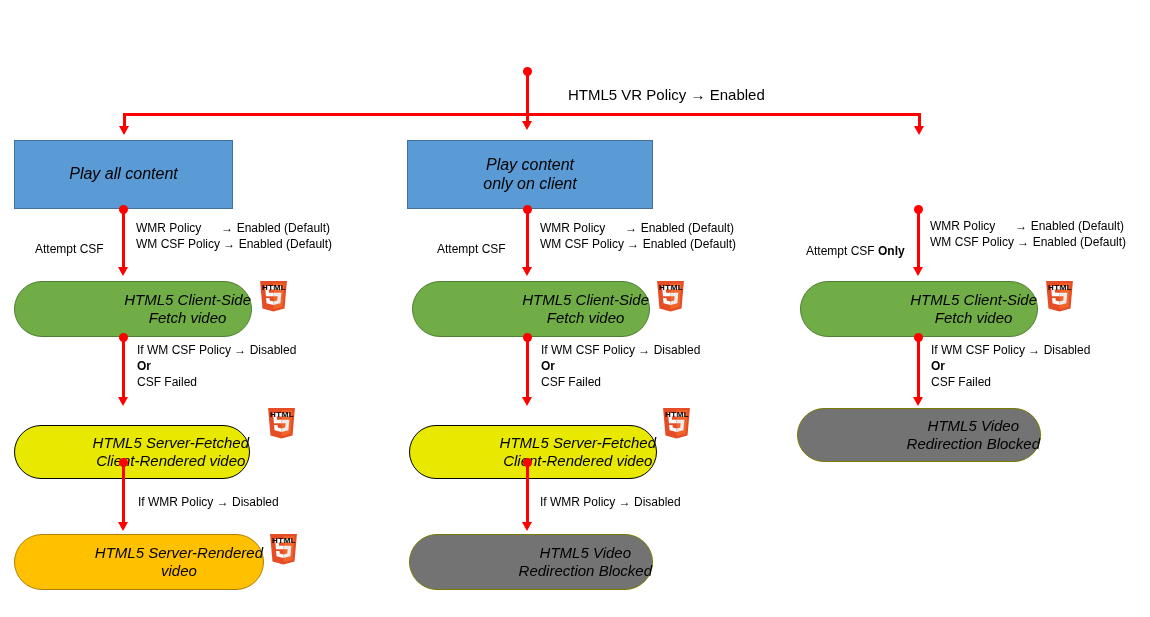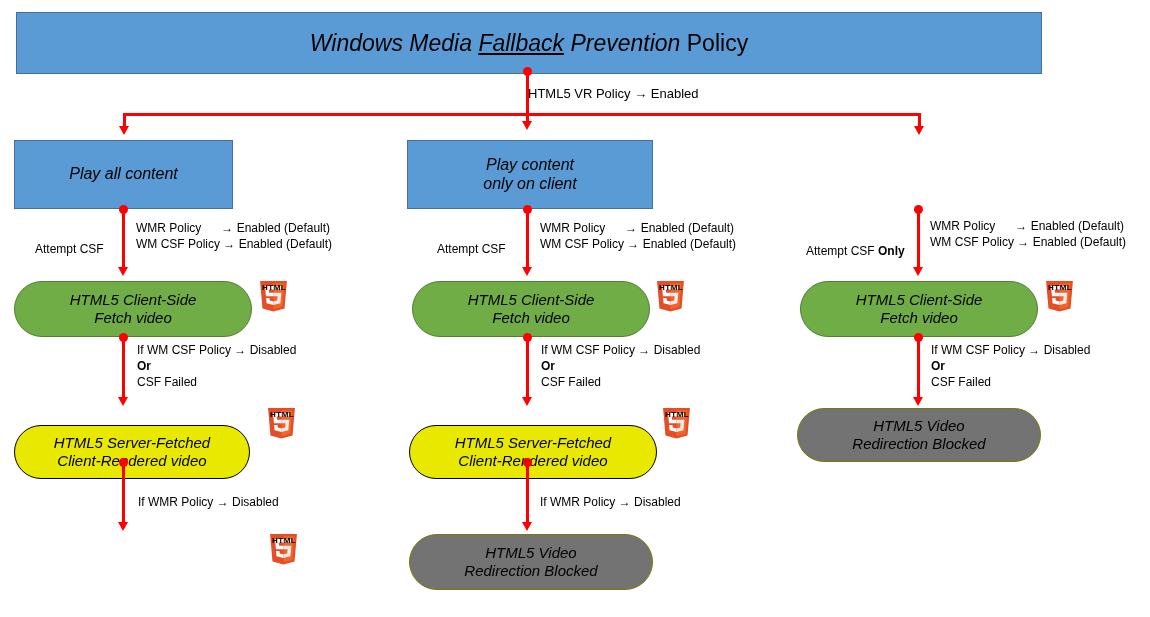--- a/index.html
+++ b/index.html
@@ -6,21 +6,21 @@
   body{font-family:"Liberation Sans","DejaVu Sans",sans-serif;}
   #canvas{position:relative;width:1150px;height:617px;background:#fff;overflow:hidden;}
 
   .node{position:absolute;box-sizing:border-box;display:flex;align-items:center;
         justify-content:center;text-align:center;line-height:1.18;
         font-style:italic;color:#000;}
 
   .box-blue{background:#5b9bd5;border:1px solid #41719c;}
   .title-box{background:#5b9bd5;border:1px solid #41719c;}
 
-  .ell{border-radius:999px;}
+  .ell{border-radius:999px;justify-content:flex-end;}
   .ell-green{background:#70ad47;border:1px solid #507e32;}
   .ell-yellow{background:#e8e800;border:1px solid #000000;margin-top:17px;}
   .ell-orange{background:#ffc000;border:1px solid #b07f00;}
   .ell-red{background:#737373;border:1px solid #7a7a00;}
 
   .lbl{position:absolute;font-style:normal;color:#000;white-space:pre;line-height:1.32;}
   .lbl b{font-weight:bold;text-align:right;}
 
   .vline{position:absolute;background:#ff0000;width:3px;}
   .hline{position:absolute;background:#ff0000;height:3px;}
@@ -29,30 +29,25 @@
          border-right:5.5px solid transparent;border-top:9px solid #ff0000;}
 
   .html5{position:absolute;width:27px;height:38px;}
   .legend{position:absolute;font-style:normal;color:#000;line-height:1.44;white-space:pre-line;}
 </style>
 </head>
 <body>
 
 <div id="canvas">
 
-  <div class="title-box" style="position:absolute;left:16px;top:12px;width:1024px;height:60px;display:flex;align-items:center;justify-content:center;">
-    <span style="font-size:23px;color:#000;">
-      <i>Windows Media </i><i style="text-decoration:underline;">Fallback</i><i> Prevention </i><span style="font-style:normal;">Policy</span>
-    </span>
-  </div>
 
   <div class="dot" style="left:523px;top:67px;"></div>
   <div class="vline" style="left:526px;top:71px;height:52px;"></div>
   <div class="arrow" style="left:522px;top:121px;"></div>
-  <div class="lbl" style="left:528px;top:85px;font-size:13px;text-align:center;">HTML5 VR Policy → Enabled</div>
+  <div class="lbl" style="left:568px;top:85px;font-size:15px;text-align:center;">HTML5 VR Policy → Enabled</div>
 
   <div class="hline" style="left:123px;top:113px;width:798px;"></div>
   <div class="vline" style="left:123px;top:113px;height:15px;"></div>
   <div class="arrow" style="left:119px;top:126px;"></div>
   <div class="vline" style="left:918px;top:113px;height:15px;"></div>
   <div class="arrow" style="left:914px;top:126px;"></div>
 
   <div class="node box-blue" style="left:14px;top:140px;width:219px;height:69px;font-size:16px;">
     <span style="white-space:pre-line;text-align:center;">Play all content</span>
   </div>
@@ -97,20 +92,24 @@
     <polygon fill="#ebebeb" points="63.9,56.5 63.9,72.5 83.6,72.5 81.7,93.4 63.9,98.2 63.9,114.9 96.9,105.8 97.1,103.1 100.9,60.8 101.3,56.5"></polygon>
     <polygon fill="#ebebeb" points="63.9,24.1 63.9,34 63.9,40.1 63.9,40.1 102.7,40.1 102.7,40.1 102.7,40.1 103,36.5 103.7,28.4 104.1,24.1"></polygon>
   </svg>
   <div style="position:absolute;left:270px;top:410px;font-size:8px;font-weight:bold;letter-spacing:0.5px;color:#000;">HTML</div>
 
   <div class="dot" style="left:119px;top:458px;"></div>
   <div class="vline" style="left:122px;top:462px;height:62px;"></div>
   <div class="arrow" style="left:118px;top:522px;"></div>
   <div class="lbl" style="left:138px;top:495px;font-size:12px;">If WMR Policy → Disabled</div>
 
+  <div class="node ell ell-orange" style="left:14px;top:534px;width:250px;height:56px;font-size:15px;">
+    <span style="white-space:pre-line;">HTML5 Server-Rendered
+video</span>
+  </div>
   <svg class="html5" viewBox="0 0 128 181" style="left:270px;top:534px;">
     <polygon fill="#e44d26" points="0,0 128,0 116.5,131 63.8,145.6 11.5,131"></polygon>
     <polygon fill="#f16529" points="64,11 64,134.7 106.6,122.9 116.4,11"></polygon>
     <polygon fill="#ffffff" points="64,56.5 42.8,56.5 41.3,40.1 64,40.1 64,24.1 23.8,24.1 24.2,28.4 28.1,72.5 64,72.5"></polygon>
     <polygon fill="#ffffff" points="64,98.2 63.9,98.2 46,93.4 44.9,80.6 28.8,80.6 31,105.8 63.9,114.9 64,114.9"></polygon>
     <polygon fill="#ebebeb" points="63.9,56.5 63.9,72.5 83.6,72.5 81.7,93.4 63.9,98.2 63.9,114.9 96.9,105.8 97.1,103.1 100.9,60.8 101.3,56.5"></polygon>
     <polygon fill="#ebebeb" points="63.9,24.1 63.9,34 63.9,40.1 63.9,40.1 102.7,40.1 102.7,40.1 102.7,40.1 103,36.5 103.7,28.4 104.1,24.1"></polygon>
   </svg>
   <div style="position:absolute;left:272px;top:536px;font-size:8px;font-weight:bold;letter-spacing:0.5px;color:#000;">HTML</div>
 

